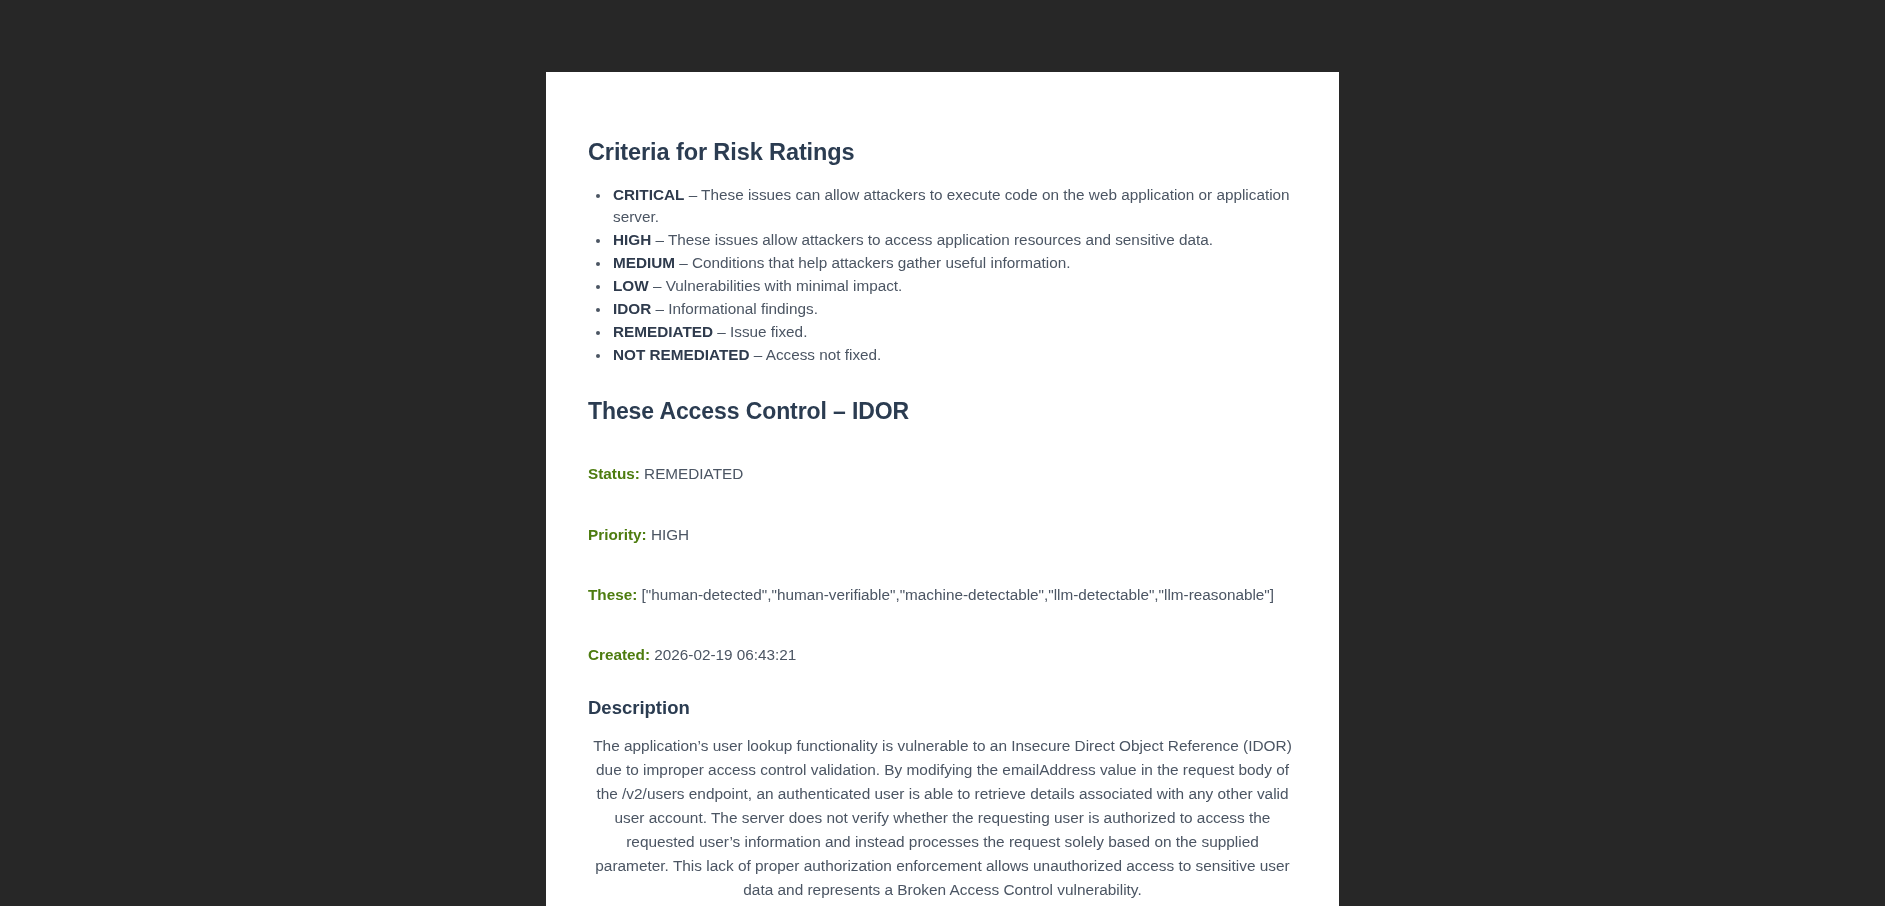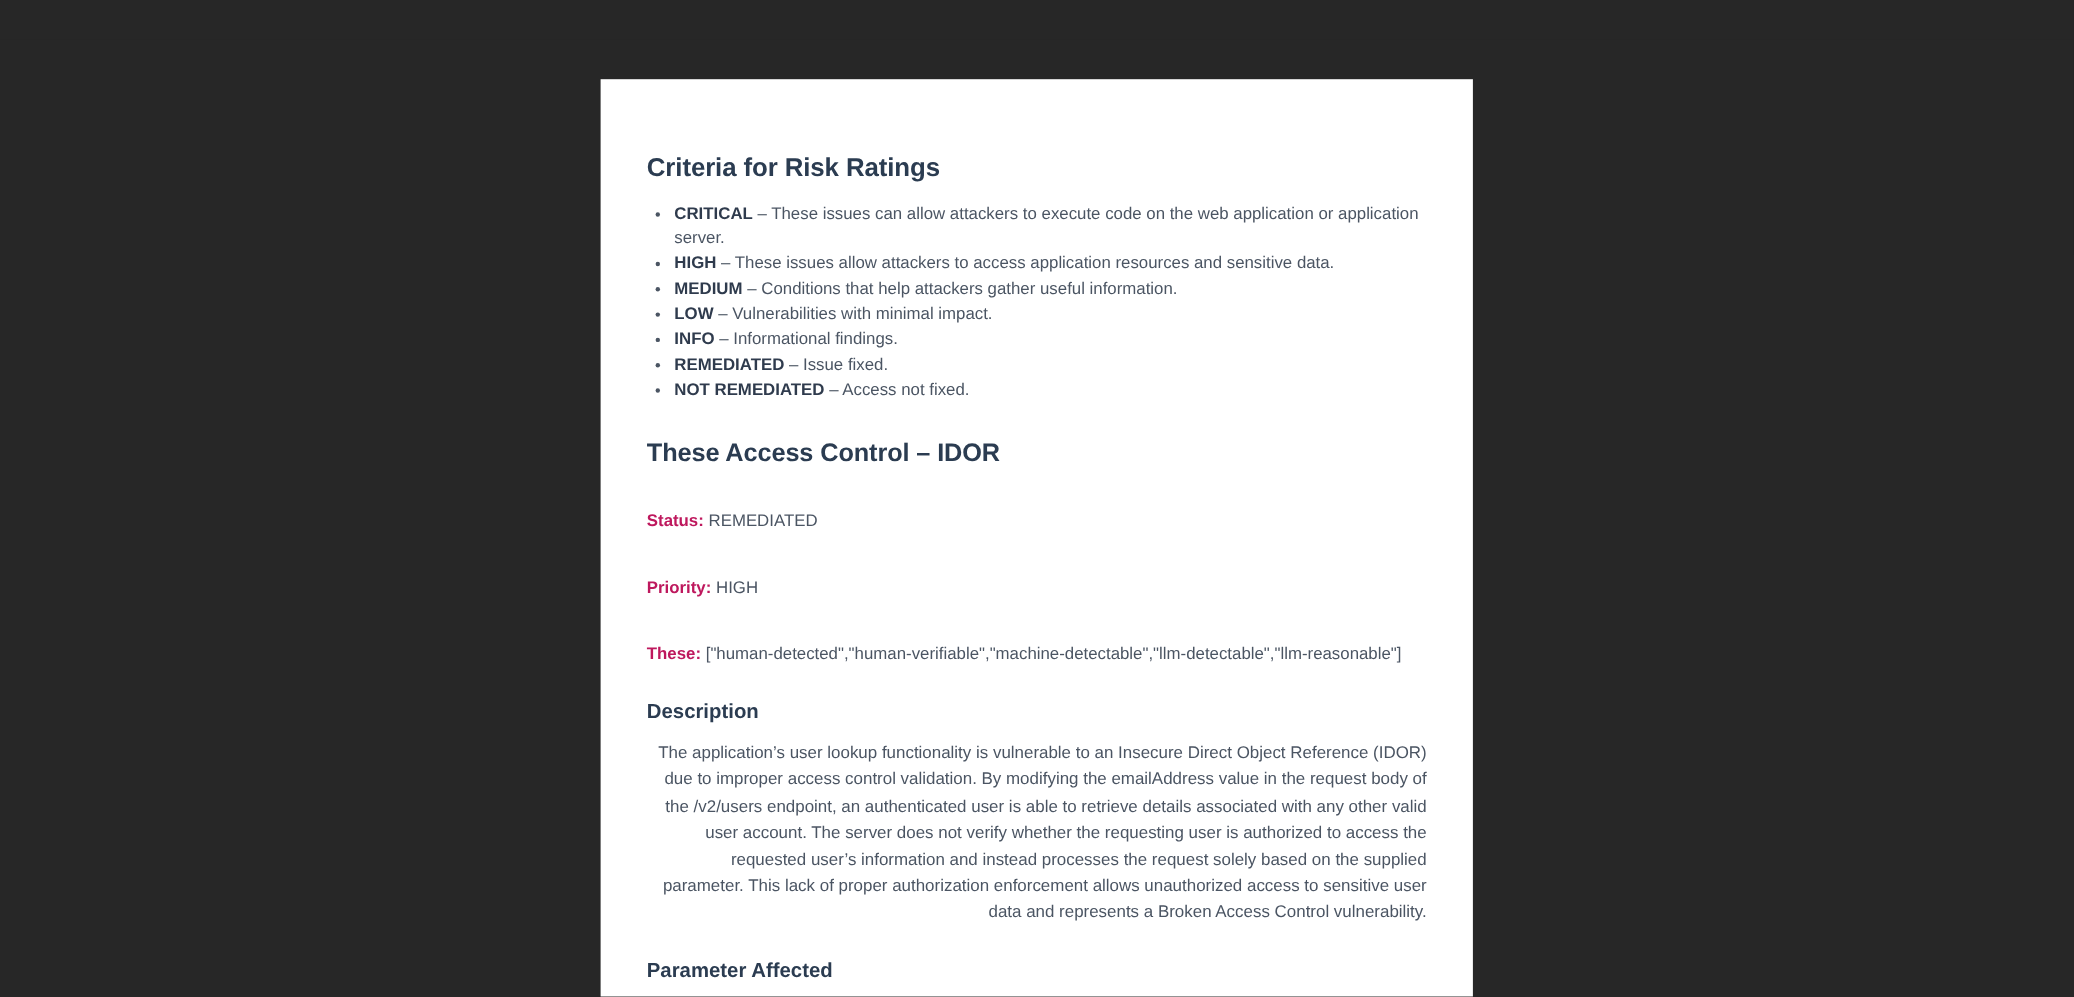--- a/index.html
+++ b/index.html
@@ -72,29 +72,29 @@
   }
   ul.doc-list > li::marker { color: #4b5563; font-size: 13px; }
   .term { font-weight: bold; color: #2f3b4d; }
 
   .meta-block { margin: 0 0 6px 0; }
   .meta-row {
     font-size: 15.3px;
     line-height: 24.3px;
     color: #4b5563;
   }
-  .meta-key { font-weight: bold; color: #be185d; }
+  .meta-key { font-weight: bold; color: #4d7c0f; }
   .meta-val { color: #4b5563; }
 
   p.doc-p {
     font-size: 15.4px;
     line-height: 24.1px;
     color: #4b5563;
     margin: 0;
-    text-align: right;
+    text-align: center;
   }
 
   pre.code-block {
     background: #c2410c;
     color: #c6d2e2;
     border-radius: 9px;
     margin: 0;
     padding: 22px 20px 26px 20px;
     font-family: "DejaVu Sans Mono", "Liberation Mono", monospace;
     font-size: 13.4px;
@@ -135,31 +135,32 @@
   <div id="page">
     <div id="page-inner">
 
       <h1 class="doc-h1">Criteria for Risk Ratings</h1>
 
       <ul class="doc-list" id="criteria-list">
           <li><span class="term">CRITICAL</span><span> – These issues can allow attackers to execute code on the web application or application server.</span></li>
           <li><span class="term">HIGH</span><span> – These issues allow attackers to access application resources and sensitive data.</span></li>
           <li><span class="term">MEDIUM</span><span> – Conditions that help attackers gather useful information.</span></li>
           <li><span class="term">LOW</span><span> – Vulnerabilities with minimal impact.</span></li>
-          <li><span class="term">INFO</span><span> – Informational findings.</span></li>
+          <li><span class="term">IDOR</span><span> – Informational findings.</span></li>
           <li><span class="term">REMEDIATED</span><span> – Issue fixed.</span></li>
           <li><span class="term">NOT REMEDIATED</span><span> – Access not fixed.</span></li>
         </ul>
 
       <h2 class="doc-h2">These Access Control – IDOR</h2>
 
       <div class="meta-block" id="meta-block">
           <div class="meta-row"><span class="meta-key">Status:</span><span class="meta-val"> REMEDIATED</span></div>
           <div class="meta-row"><span class="meta-key">Priority:</span><span class="meta-val"> HIGH</span></div>
           <div class="meta-row"><span class="meta-key">These:</span><span class="meta-val"> ["human-detected","human-verifiable","machine-detectable","llm-detectable","llm-reasonable"]</span></div>
+          <div class="meta-row"><span class="meta-key">Created:</span><span class="meta-val"> 2026-02-19 06:43:21</span></div>
         </div>
 
       <h3 class="doc-h3">Description</h3>
       <p class="doc-p">The application’s user lookup functionality is vulnerable to an Insecure Direct Object Reference (IDOR) due to improper access control validation. By modifying the emailAddress value in the request body of the /v2/users endpoint, an authenticated user is able to retrieve details associated with any other valid user account. The server does not verify whether the requesting user is authorized to access the requested user’s information and instead processes the request solely based on the supplied parameter. This lack of proper authorization enforcement allows unauthorized access to sensitive user data and represents a Broken Access Control vulnerability.</p>
 
       <h3 class="doc-h3">Parameter Affected</h3>
       <pre class="code-block"><span class="code-line"><span>API: ht</span><span class="redacted"></span></span><span class="code-line">Parameter: emailAddress</span></pre>
 
       <h3 class="doc-h3">Steps Reproduced</h3>
 

